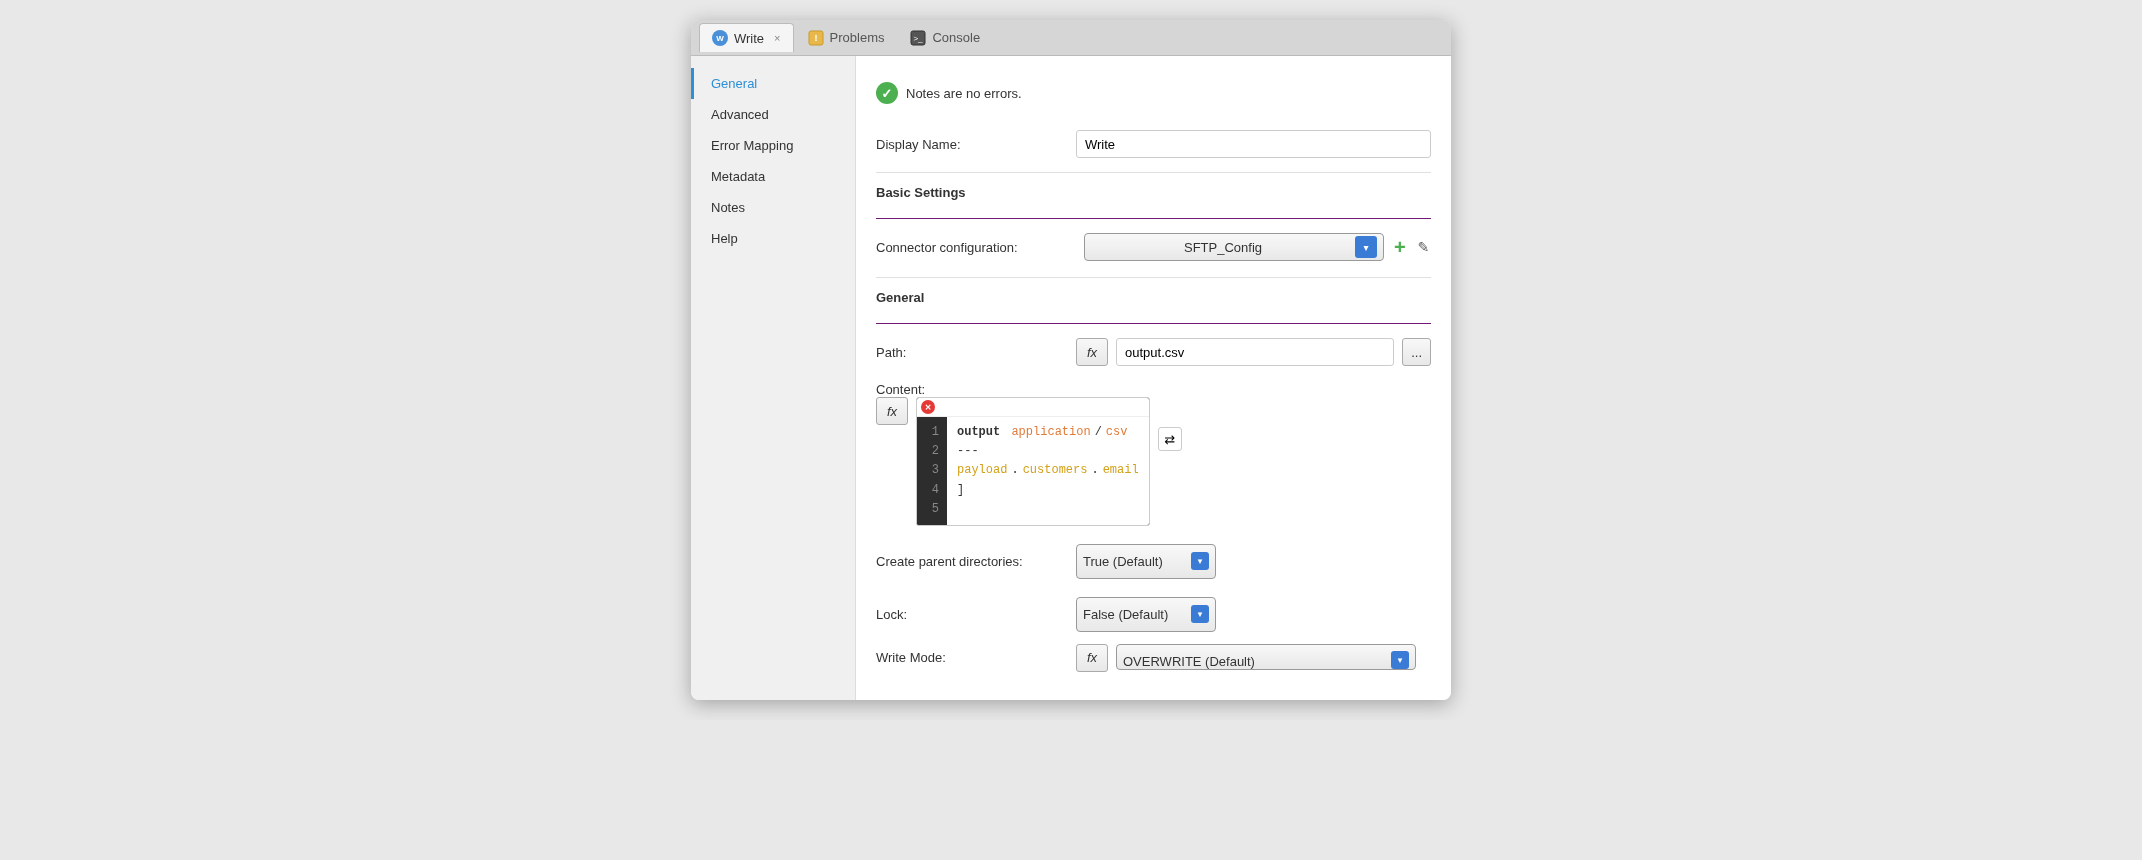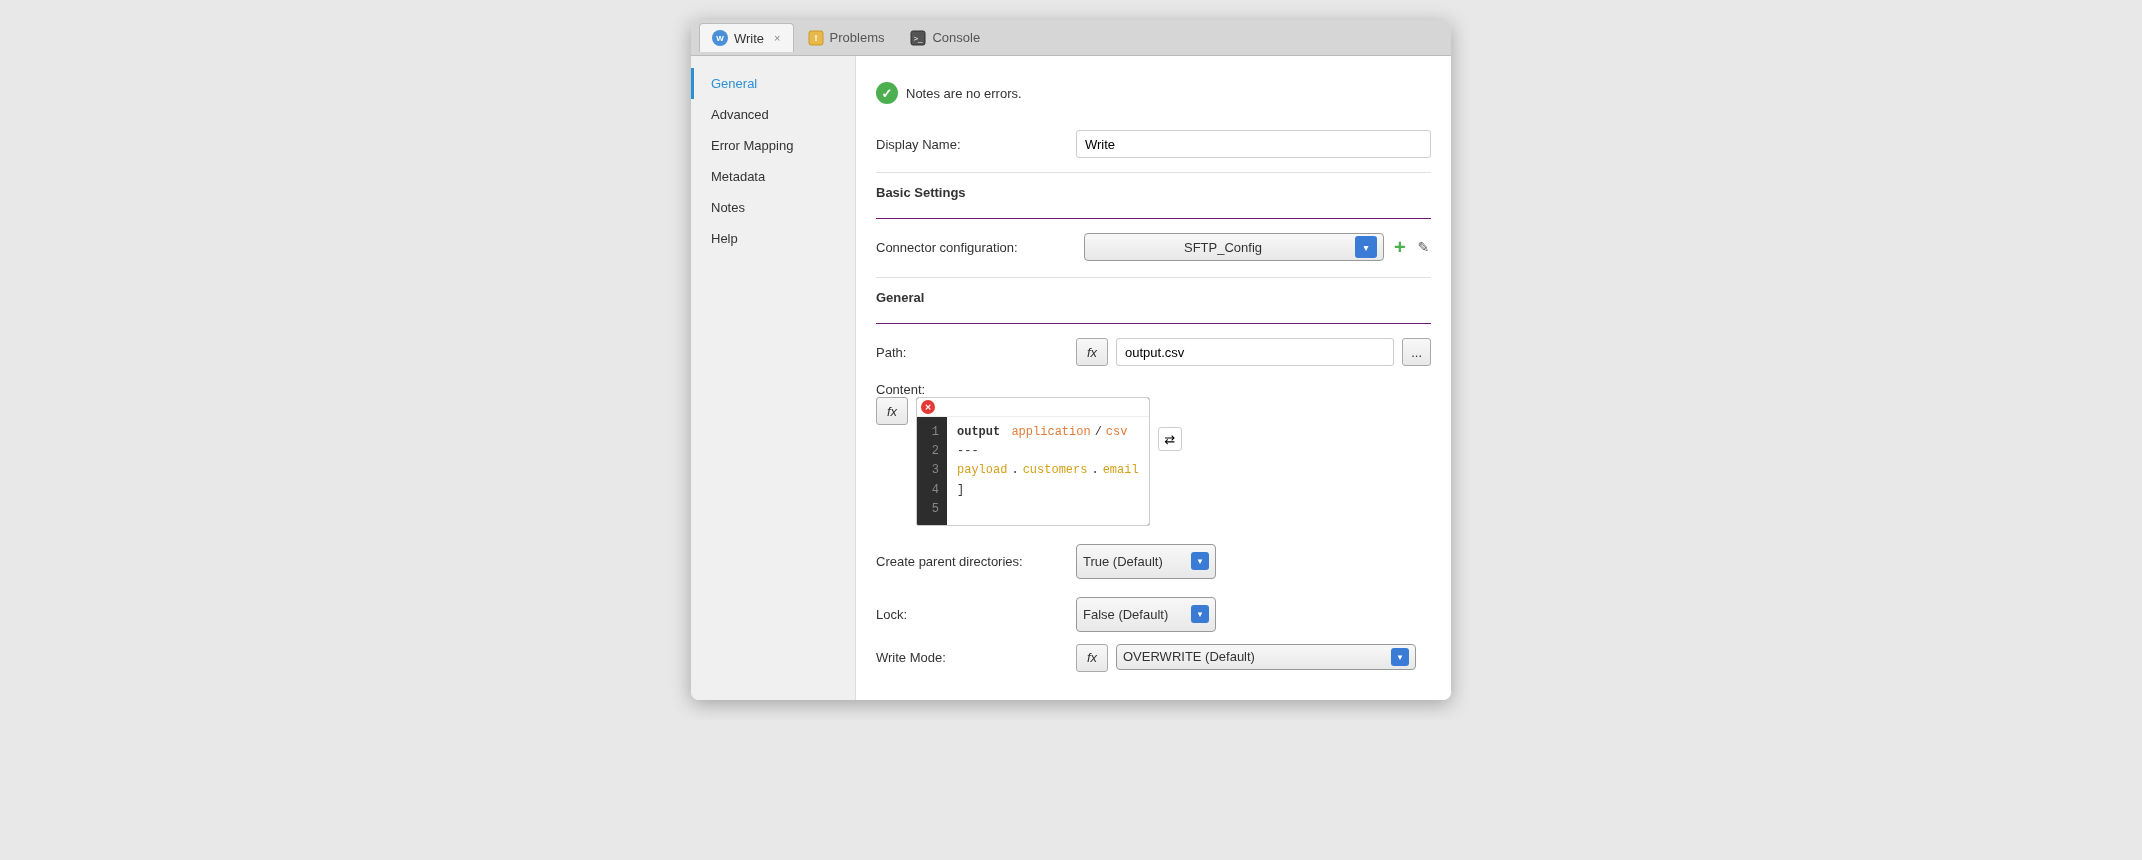--- a/index.html
+++ b/index.html
@@ -399,21 +399,21 @@
       align-items: center;
       margin-bottom: 12px;
     }
     .write-mode-label {
       width: 200px;
       font-size: 13px;
       color: #333;
     }
     .write-mode-select {
       display: flex;
-      align-items: center;
+      align-items: flex-end;
       border: 1px solid #999;
       border-radius: 4px;
       background: linear-gradient(to bottom, #f8f8f8, #e8e8e8);
       height: 26px;
       padding: 0 6px;
       min-width: 300px;
       font-size: 13px;
       cursor: pointer;
     }
     .write-mode-select-value {

